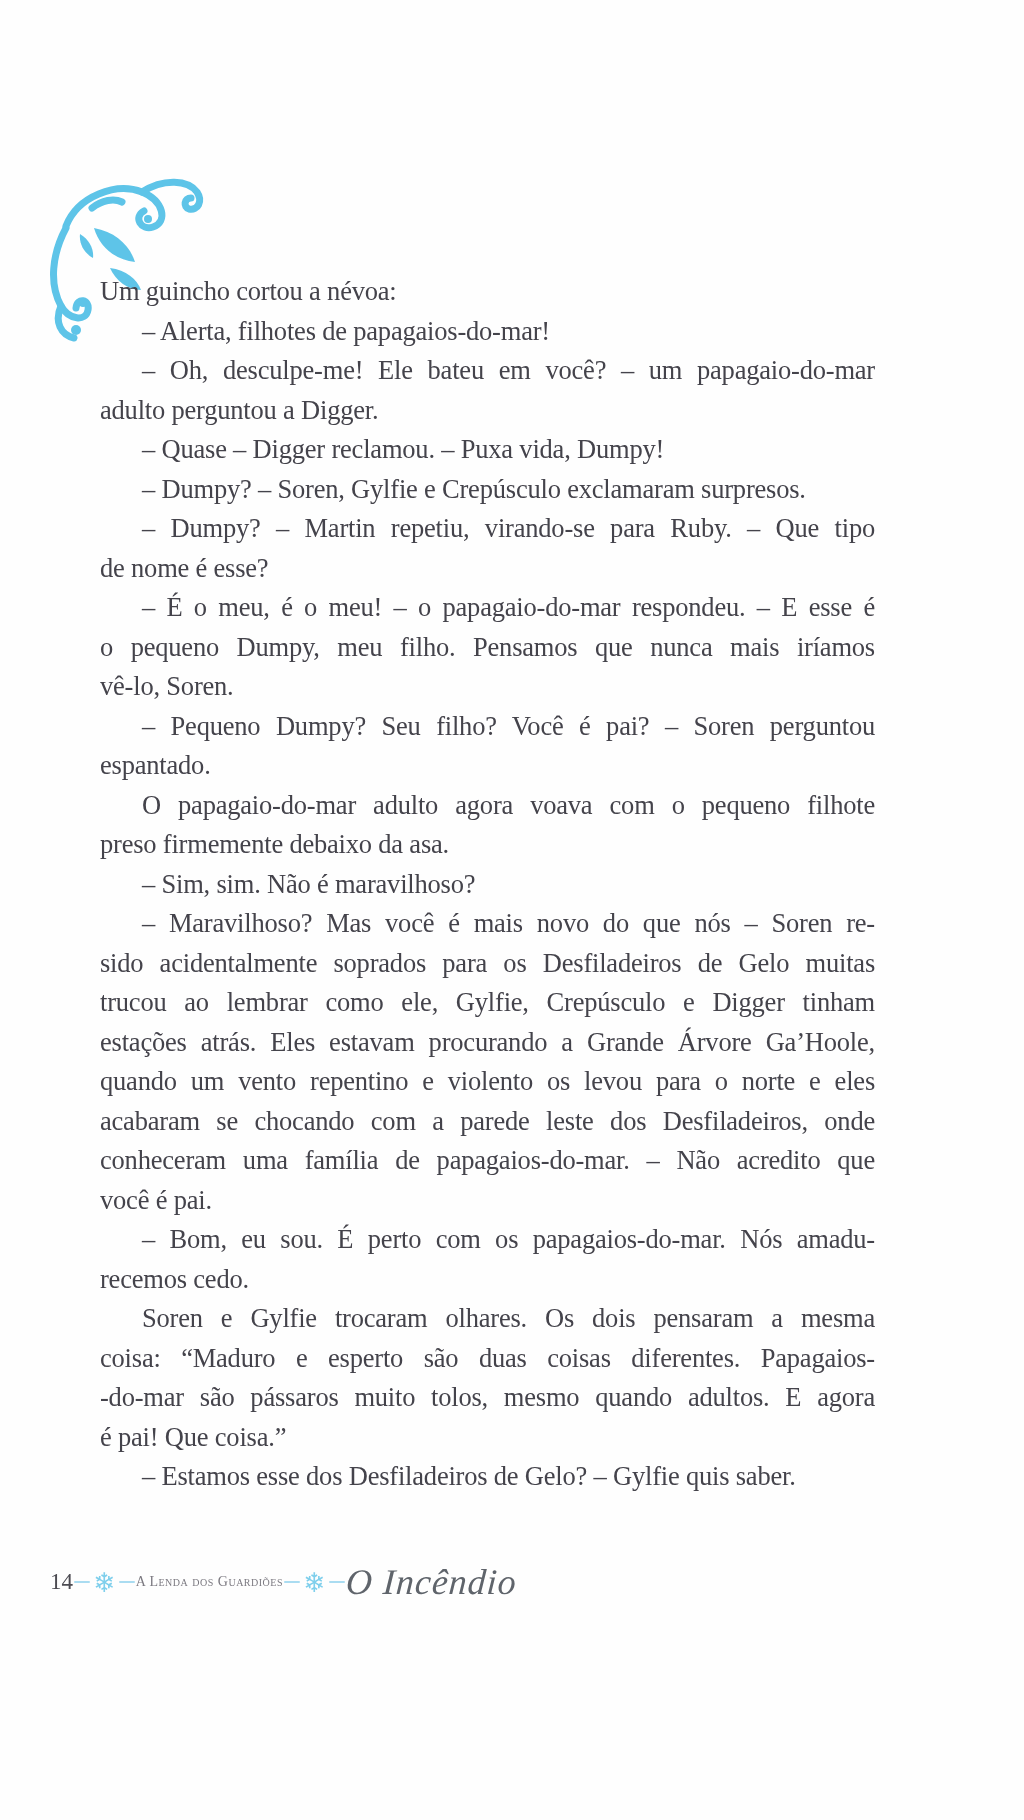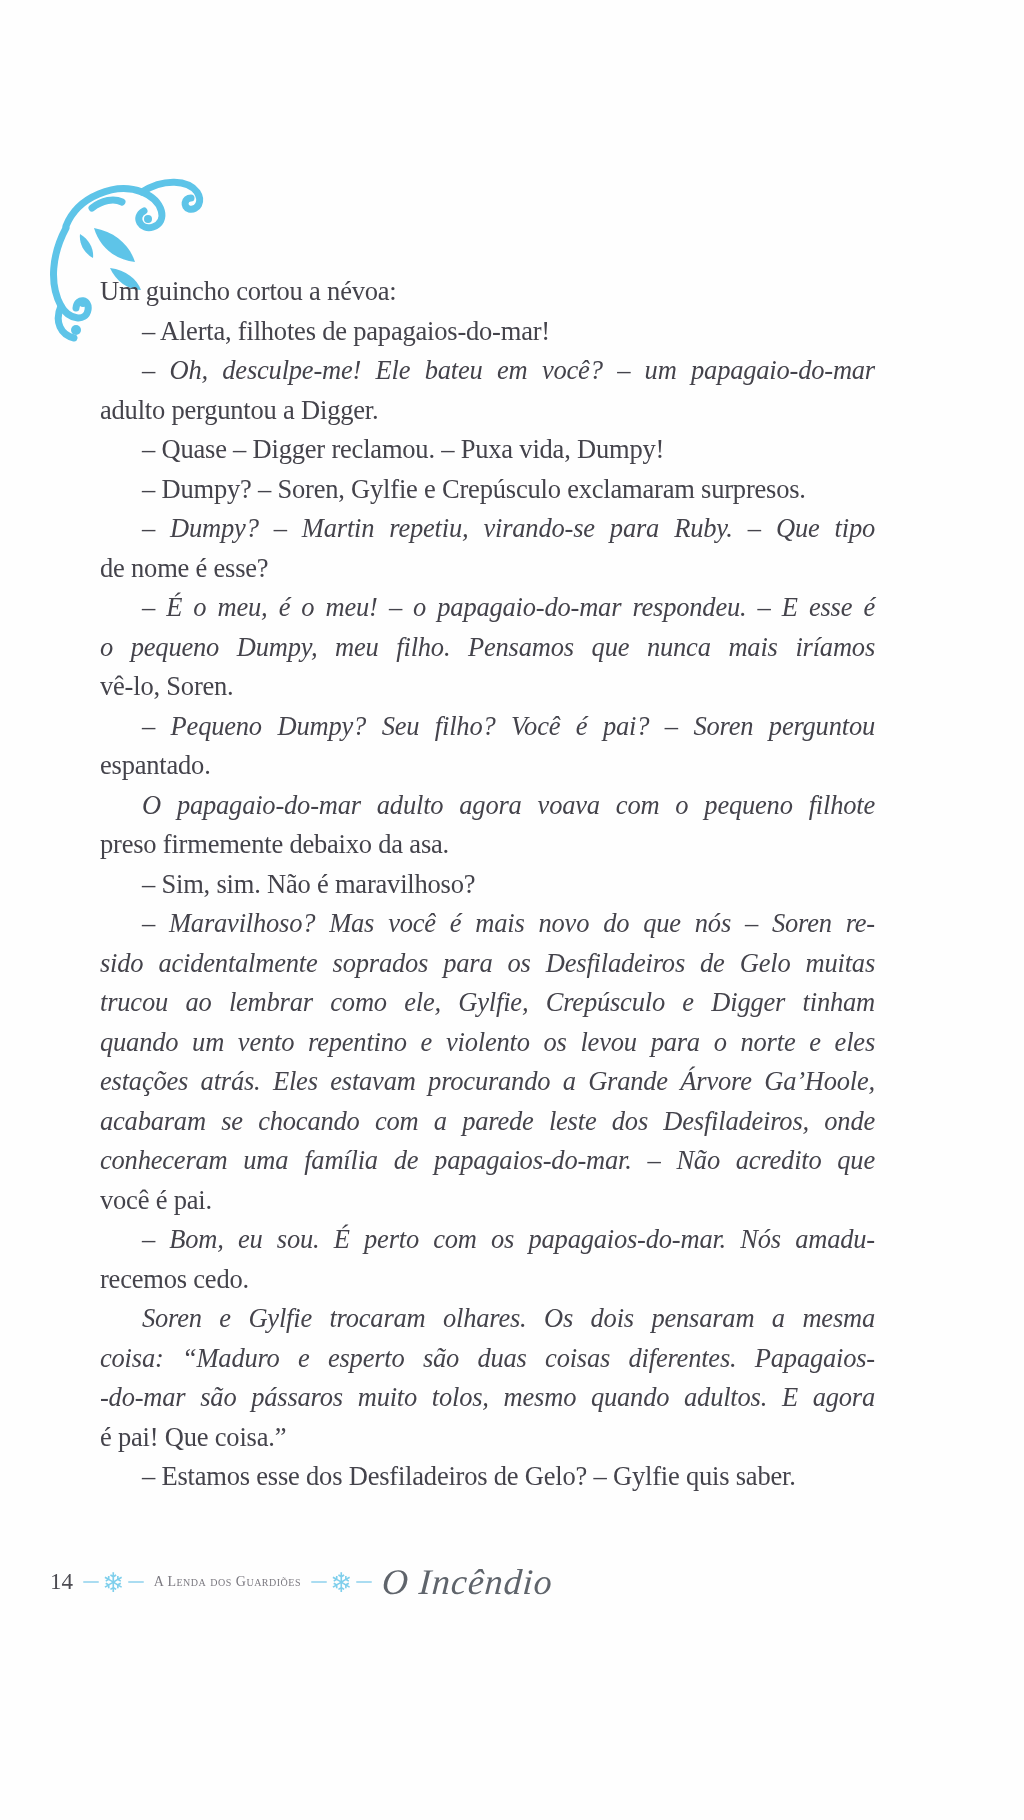--- a/index.html
+++ b/index.html
@@ -39,31 +39,31 @@
     left: 100px;
     top: 272px;
     width: 775px;
     color: var(--body-text, #44434b);
     font-size: 26.5px;
     line-height: 39.5px;
     letter-spacing: -0.2px;
   }
   .line { white-space: normal; }
   .line.ind { padding-left: 42px; }
-  .line.just { text-align: justify; text-align-last: justify; font-style: italic; }
+  .line.just { text-align: justify; text-align-last: justify; }
 
   
   .footer {
     position: absolute;
     left: 50px;
     top: 1552px;
     height: 60px;
     display: flex;
     align-items: center;
-    gap: 10px;
+    gap: 1px;
   }
   .pagenum {
     font-size: 23px;
     color: #4c4b52;
   }
   .orn {
     display: inline-flex;
     align-items: center;
     gap: 3px;
   }
@@ -126,22 +126,22 @@
       <div class="line just">o pequeno Dumpy, meu filho. Pensamos que nunca mais iríamos</div>
       <div class="line">vê-lo, Soren.</div>
       <div class="line ind just">– Pequeno Dumpy? Seu filho? Você é pai? – Soren perguntou</div>
       <div class="line">espantado.</div>
       <div class="line ind just">O papagaio-do-mar adulto agora voava com o pequeno filhote</div>
       <div class="line">preso firmemente debaixo da asa.</div>
       <div class="line ind">– Sim, sim. Não é maravilhoso?</div>
       <div class="line ind just">– Maravilhoso? Mas você é mais novo do que nós – Soren re-</div>
       <div class="line just">sido acidentalmente soprados para os Desfiladeiros de Gelo muitas</div>
       <div class="line just">trucou ao lembrar como ele, Gylfie, Crepúsculo e Digger tinham</div>
+      <div class="line just">estações atrás. Eles estavam procurando a Grande Árvore Ga’Hoole,</div>
       <div class="line just">quando um vento repentino e violento os levou para o norte e eles</div>
-      <div class="line just">estações atrás. Eles estavam procurando a Grande Árvore Ga’Hoole,</div>
       <div class="line just">acabaram se chocando com a parede leste dos Desfiladeiros, onde</div>
       <div class="line just">conheceram uma família de papagaios-do-mar. – Não acredito que</div>
       <div class="line">você é pai.</div>
       <div class="line ind just">– Bom, eu sou. É perto com os papagaios-do-mar. Nós amadu-</div>
       <div class="line">recemos cedo.</div>
       <div class="line ind just">Soren e Gylfie trocaram olhares. Os dois pensaram a mesma</div>
       <div class="line just">coisa: “Maduro e esperto são duas coisas diferentes. Papagaios-</div>
       <div class="line just">-do-mar são pássaros muito tolos, mesmo quando adultos. E agora</div>
       <div class="line">é pai! Que coisa.”</div>
       <div class="line ind">– Estamos esse dos Desfiladeiros de Gelo? – Gylfie quis saber.</div>

